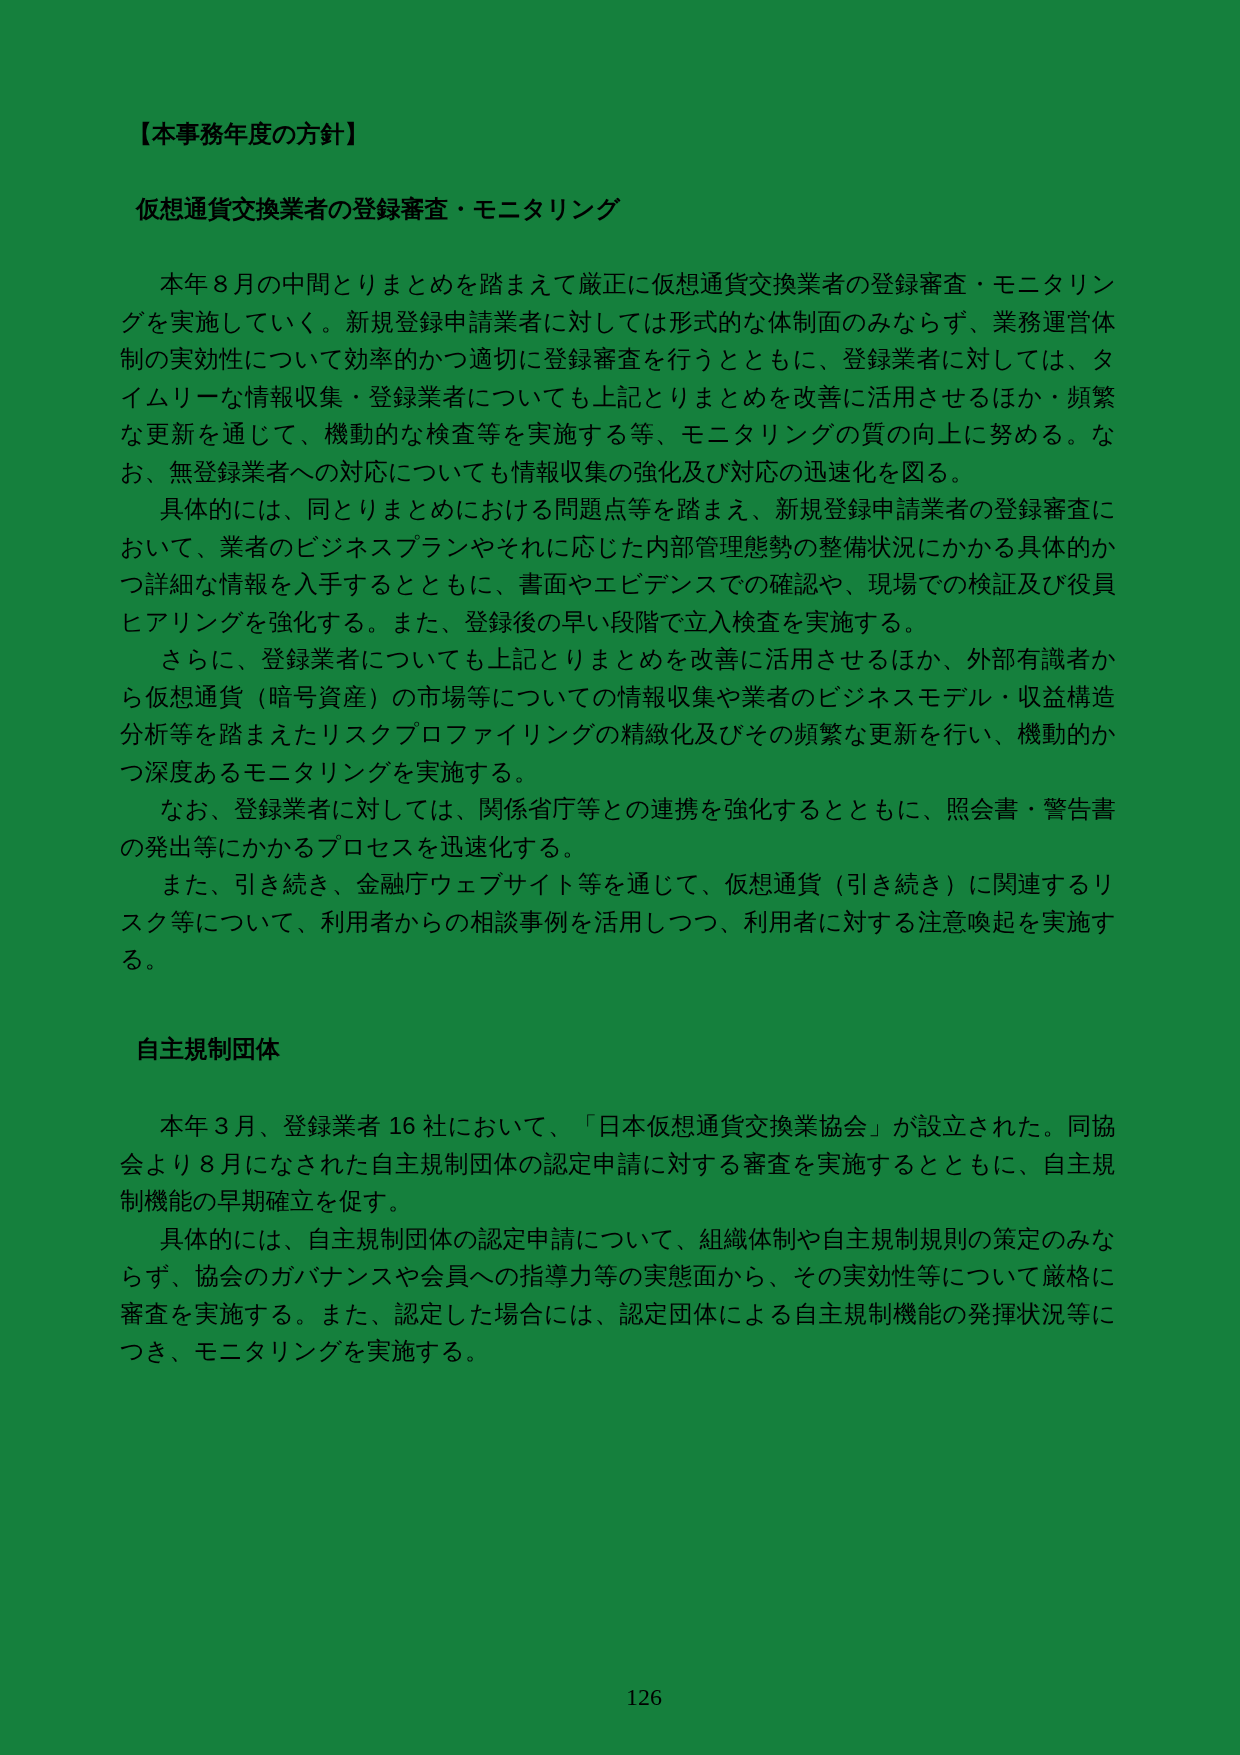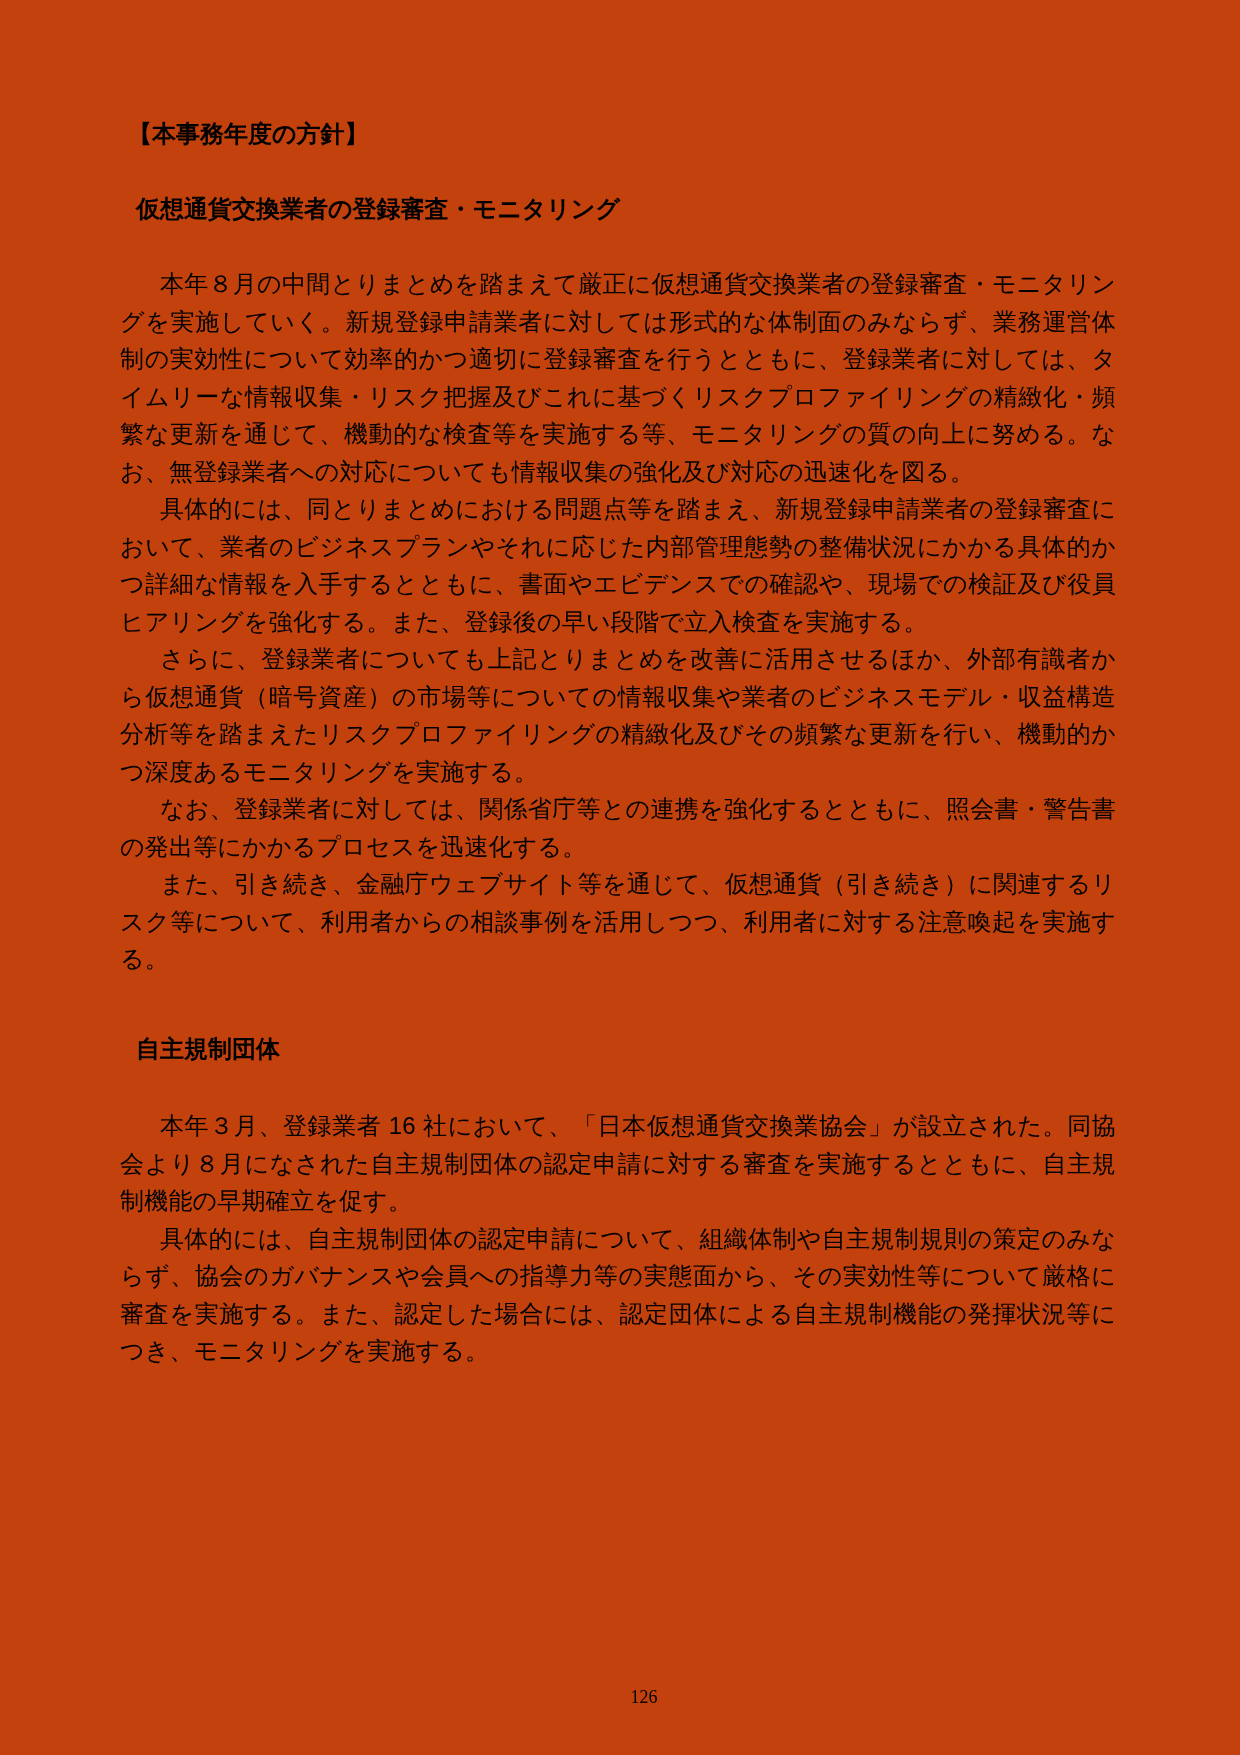--- a/index.html
+++ b/index.html
@@ -4,21 +4,21 @@
 <style>
   html, body {
     margin: 0;
     padding: 0;
     background: #ffffff;
   }
   .page {
     position: relative;
     width: 1240px;
     height: 1755px;
-    background: #c2410c;
+    background: #15803d;
     color: #000000;
     font-family: "Liberation Sans", "DejaVu Sans", sans-serif;
     overflow: hidden;
   }
   .content {
     position: absolute;
     left: 120px;
     top: 0;
     width: 996px;
   }
@@ -46,36 +46,36 @@
     text-indent: 40px;
     letter-spacing: 0.2px;
   }
   .page-number {
     position: absolute;
     left: 0;
     right: 0;
     top: 1684px;
     text-align: center;
     font-family: "Liberation Serif", "DejaVu Serif", serif;
-    font-size: 18px;
+    font-size: 24px;
     line-height: 26px;
     margin-left: 48px;
   }
 </style>
 </head>
 <body>
 
 <div class="page">
   <div class="content">
 
     <h1 class="doc-title">【本事務年度の方針】</h1>
 
     <section>
       <h2 class="section-heading">仮想通貨交換業者の登録審査・モニタリング</h2>
-      <p class="body-paragraph">本年８月の中間とりまとめを踏まえて厳正に仮想通貨交換業者の登録審査・モニタリングを実施していく。新規登録申請業者に対しては形式的な体制面のみならず、業務運営体制の実効性について効率的かつ適切に登録審査を行うとともに、登録業者に対しては、タイムリーな情報収集・リスク把握及びこれに基づくリスクプロファイリングの精緻化・頻繁な更新を通じて、機動的な検査等を実施する等、モニタリングの質の向上に努める。なお、無登録業者への対応についても情報収集の強化及び対応の迅速化を図る。</p>
+      <p class="body-paragraph">本年８月の中間とりまとめを踏まえて厳正に仮想通貨交換業者の登録審査・モニタリングを実施していく。新規登録申請業者に対しては形式的な体制面のみならず、業務運営体制の実効性について効率的かつ適切に登録審査を行うとともに、登録業者に対しては、タイムリーな情報収集・登録業者についても上記とりまとめを改善に活用させるほか・頻繁な更新を通じて、機動的な検査等を実施する等、モニタリングの質の向上に努める。なお、無登録業者への対応についても情報収集の強化及び対応の迅速化を図る。</p>
       <p class="body-paragraph">具体的には、同とりまとめにおける問題点等を踏まえ、新規登録申請業者の登録審査において、業者のビジネスプランやそれに応じた内部管理態勢の整備状況にかかる具体的かつ詳細な情報を入手するとともに、書面やエビデンスでの確認や、現場での検証及び役員ヒアリングを強化する。また、登録後の早い段階で立入検査を実施する。</p>
       <p class="body-paragraph">さらに、登録業者についても上記とりまとめを改善に活用させるほか、外部有識者から仮想通貨（暗号資産）の市場等についての情報収集や業者のビジネスモデル・収益構造分析等を踏まえたリスクプロファイリングの精緻化及びその頻繁な更新を行い、機動的かつ深度あるモニタリングを実施する。</p>
       <p class="body-paragraph">なお、登録業者に対しては、関係省庁等との連携を強化するとともに、照会書・警告書の発出等にかかるプロセスを迅速化する。</p>
       <p class="body-paragraph">また、引き続き、金融庁ウェブサイト等を通じて、仮想通貨（引き続き）に関連するリスク等について、利用者からの相談事例を活用しつつ、利用者に対する注意喚起を実施する。</p>
     </section>
 
     <section>
       <h2 class="section-heading second">自主規制団体</h2>
       <p class="body-paragraph">本年３月、登録業者 16 社において、「日本仮想通貨交換業協会」が設立された。同協会より８月になされた自主規制団体の認定申請に対する審査を実施するとともに、自主規制機能の早期確立を促す。</p>
       <p class="body-paragraph">具体的には、自主規制団体の認定申請について、組織体制や自主規制規則の策定のみならず、協会のガバナンスや会員への指導力等の実態面から、その実効性等について厳格に審査を実施する。また、認定した場合には、認定団体による自主規制機能の発揮状況等につき、モニタリングを実施する。</p>

